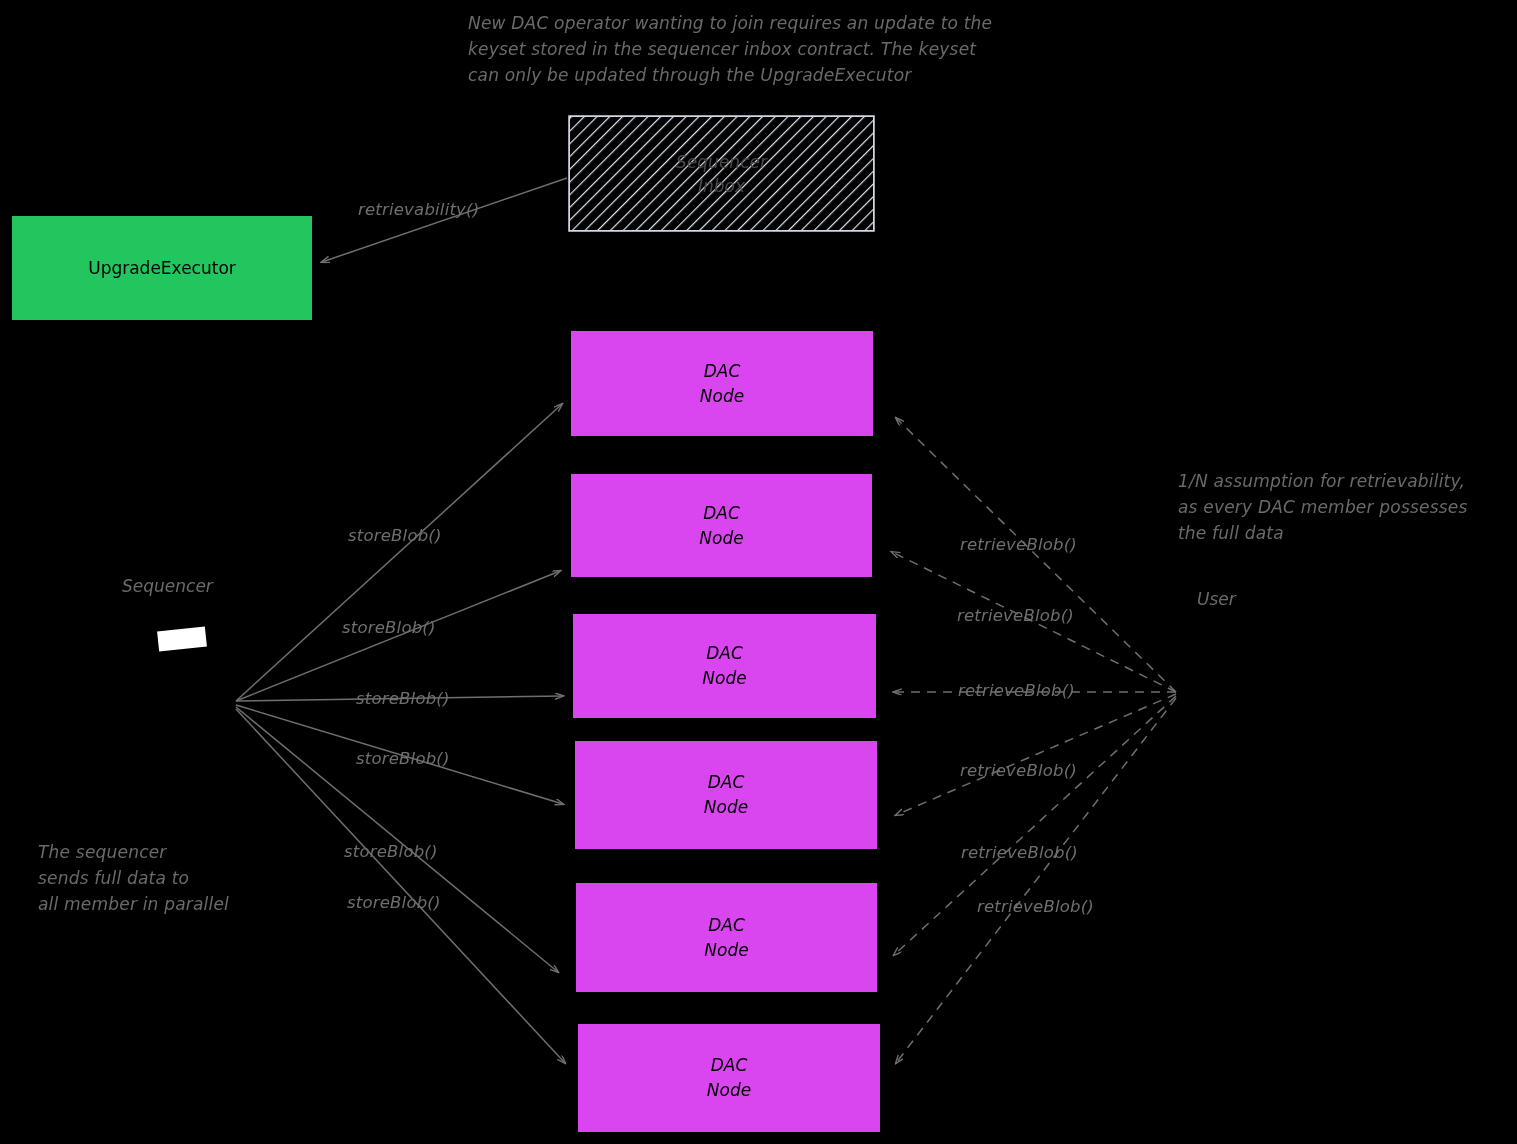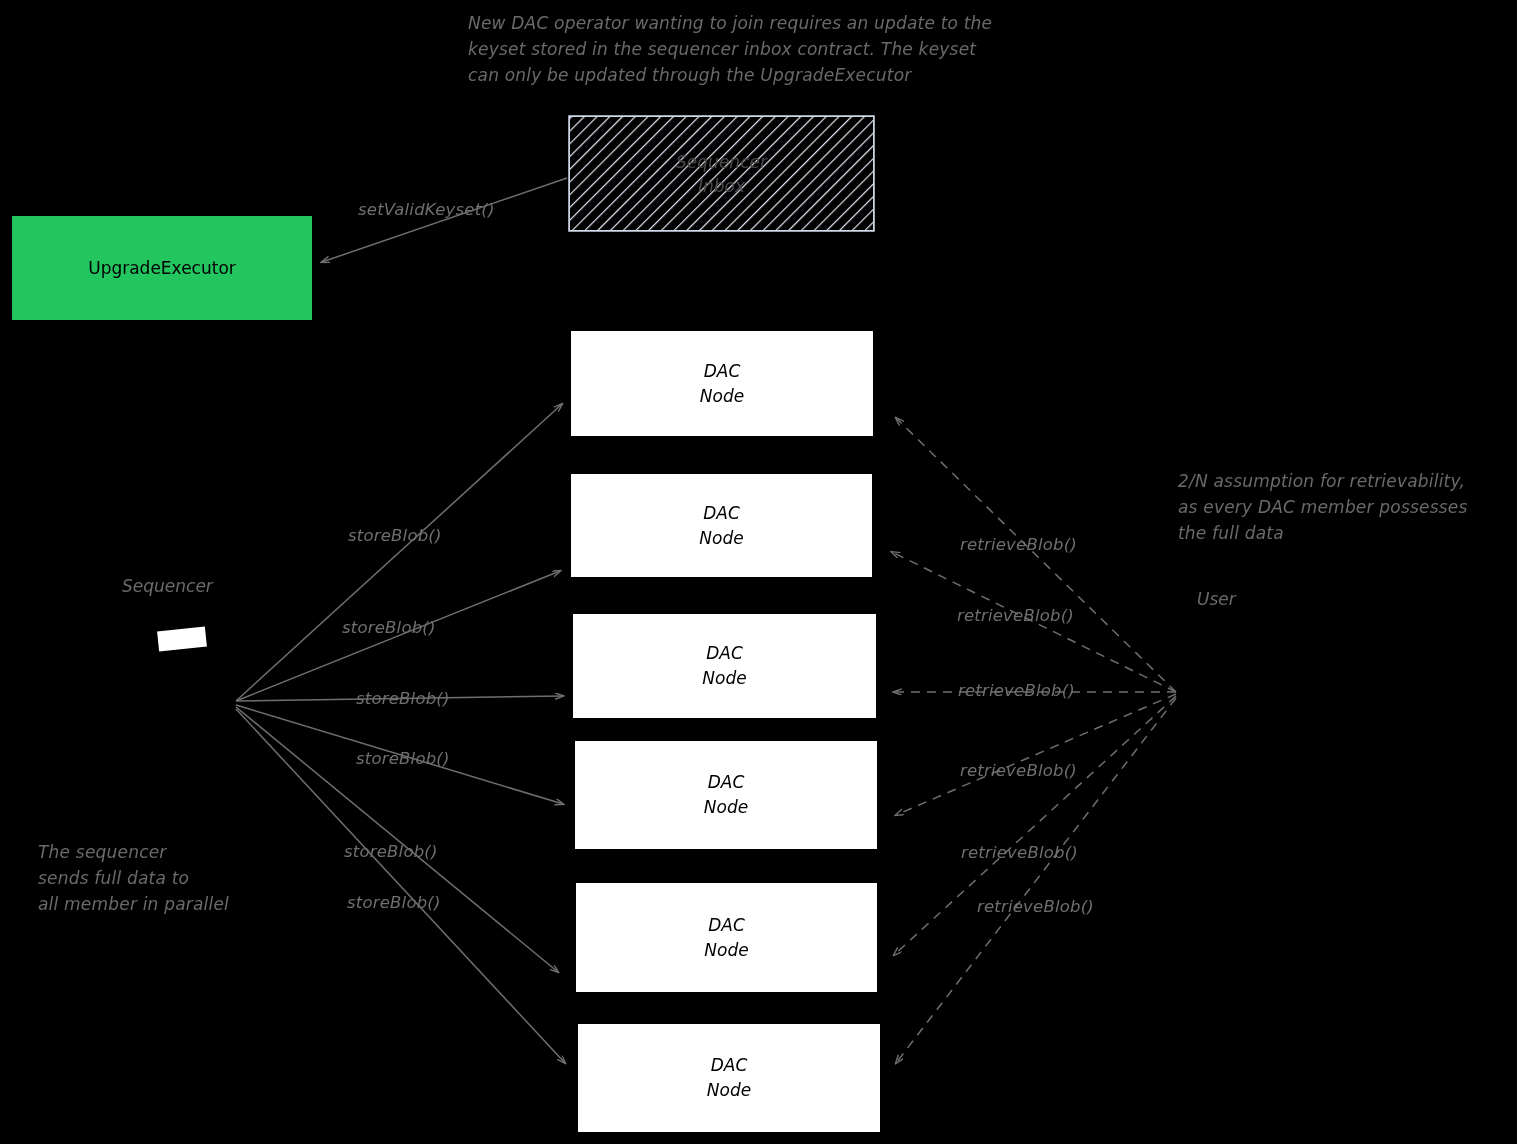--- a/index.html
+++ b/index.html
@@ -52,21 +52,21 @@
   }
   .box {
     position: absolute;
     box-sizing: border-box;
     display: flex;
     align-items: center;
     justify-content: center;
     text-align: center;
   }
   .dac-node {
-    background: #ffffff;
+    background: #d946ef;
     border: 1px solid #000000;
     color: #000000;
     font-family: "DejaVu Sans", sans-serif;
     font-size: 17px;
     font-style: italic;
     line-height: 25px;
     white-space: pre-line;
   }
   .upgrade-exec {
     background: #22c55e;
@@ -127,21 +127,21 @@
     <path d="M1176,694 L896,815" fill="none" stroke="#6f6f6f" stroke-width="1.5" stroke-dasharray="9,7" marker-end="url(#arrow)"></path>
     <path d="M1176,696 L894,955" fill="none" stroke="#6f6f6f" stroke-width="1.5" stroke-dasharray="9,7" marker-end="url(#arrow)"></path>
     <path d="M1176,698 L896,1063" fill="none" stroke="#6f6f6f" stroke-width="1.5" stroke-dasharray="9,7" marker-end="url(#arrow)"></path>
 
     <rect x="569" y="116" width="305" height="115" fill="url(#hatch)" stroke="#cfd8e8" stroke-width="1.5"></rect>
   </svg>
 
   <div class="note" style="left:468px; top:10px; width:640px;">New DAC operator wanting to join requires an update to the
 keyset stored in the sequencer inbox contract. The keyset
 can only be updated through the UpgradeExecutor</div>
-  <div class="note" style="left:1178px; top:468px; width:330px;">2/N assumption for retrievability,
+  <div class="note" style="left:1178px; top:468px; width:330px;">1/N assumption for retrievability,
 as every DAC member possesses
 the full data</div>
   <div class="note" style="left:38px; top:839px; width:250px;">The sequencer
 sends full data to
 all member in parallel</div>
 
   <div class="actor-label" style="left:122px; top:576px;">Sequencer</div>
   <div class="seq-mark" style="left:158px; top:629px; width:48px; height:20px;"></div>
   <div class="actor-label" style="left:1197px; top:589px;">User</div>
 
@@ -172,21 +172,21 @@
   </div>
   <div class="box dac-node" style="left:575px; top:882px; width:303px; height:111px;">
     <span>DAC
 Node</span>
   </div>
   <div class="box dac-node" style="left:577px; top:1023px; width:304px; height:110px;">
     <span>DAC
 Node</span>
   </div>
 
-  <div class="edge-label" style="left:358px; top:200px;">setValidKeyset()</div>
+  <div class="edge-label" style="left:358px; top:200px;">retrievability()</div>
 
   <div class="edge-label" style="left:348px; top:526px;">storeBlob()</div>
   <div class="edge-label" style="left:342px; top:618px;">storeBlob()</div>
   <div class="edge-label" style="left:356px; top:689px;">storeBlob()</div>
   <div class="edge-label" style="left:356px; top:749px;">storeBlob()</div>
   <div class="edge-label" style="left:344px; top:842px;">storeBlob()</div>
   <div class="edge-label" style="left:347px; top:893px;">storeBlob()</div>
 
   <div class="edge-label" style="left:960px; top:535px;">retrieveBlob()</div>
   <div class="edge-label" style="left:957px; top:606px;">retrieveBlob()</div>

